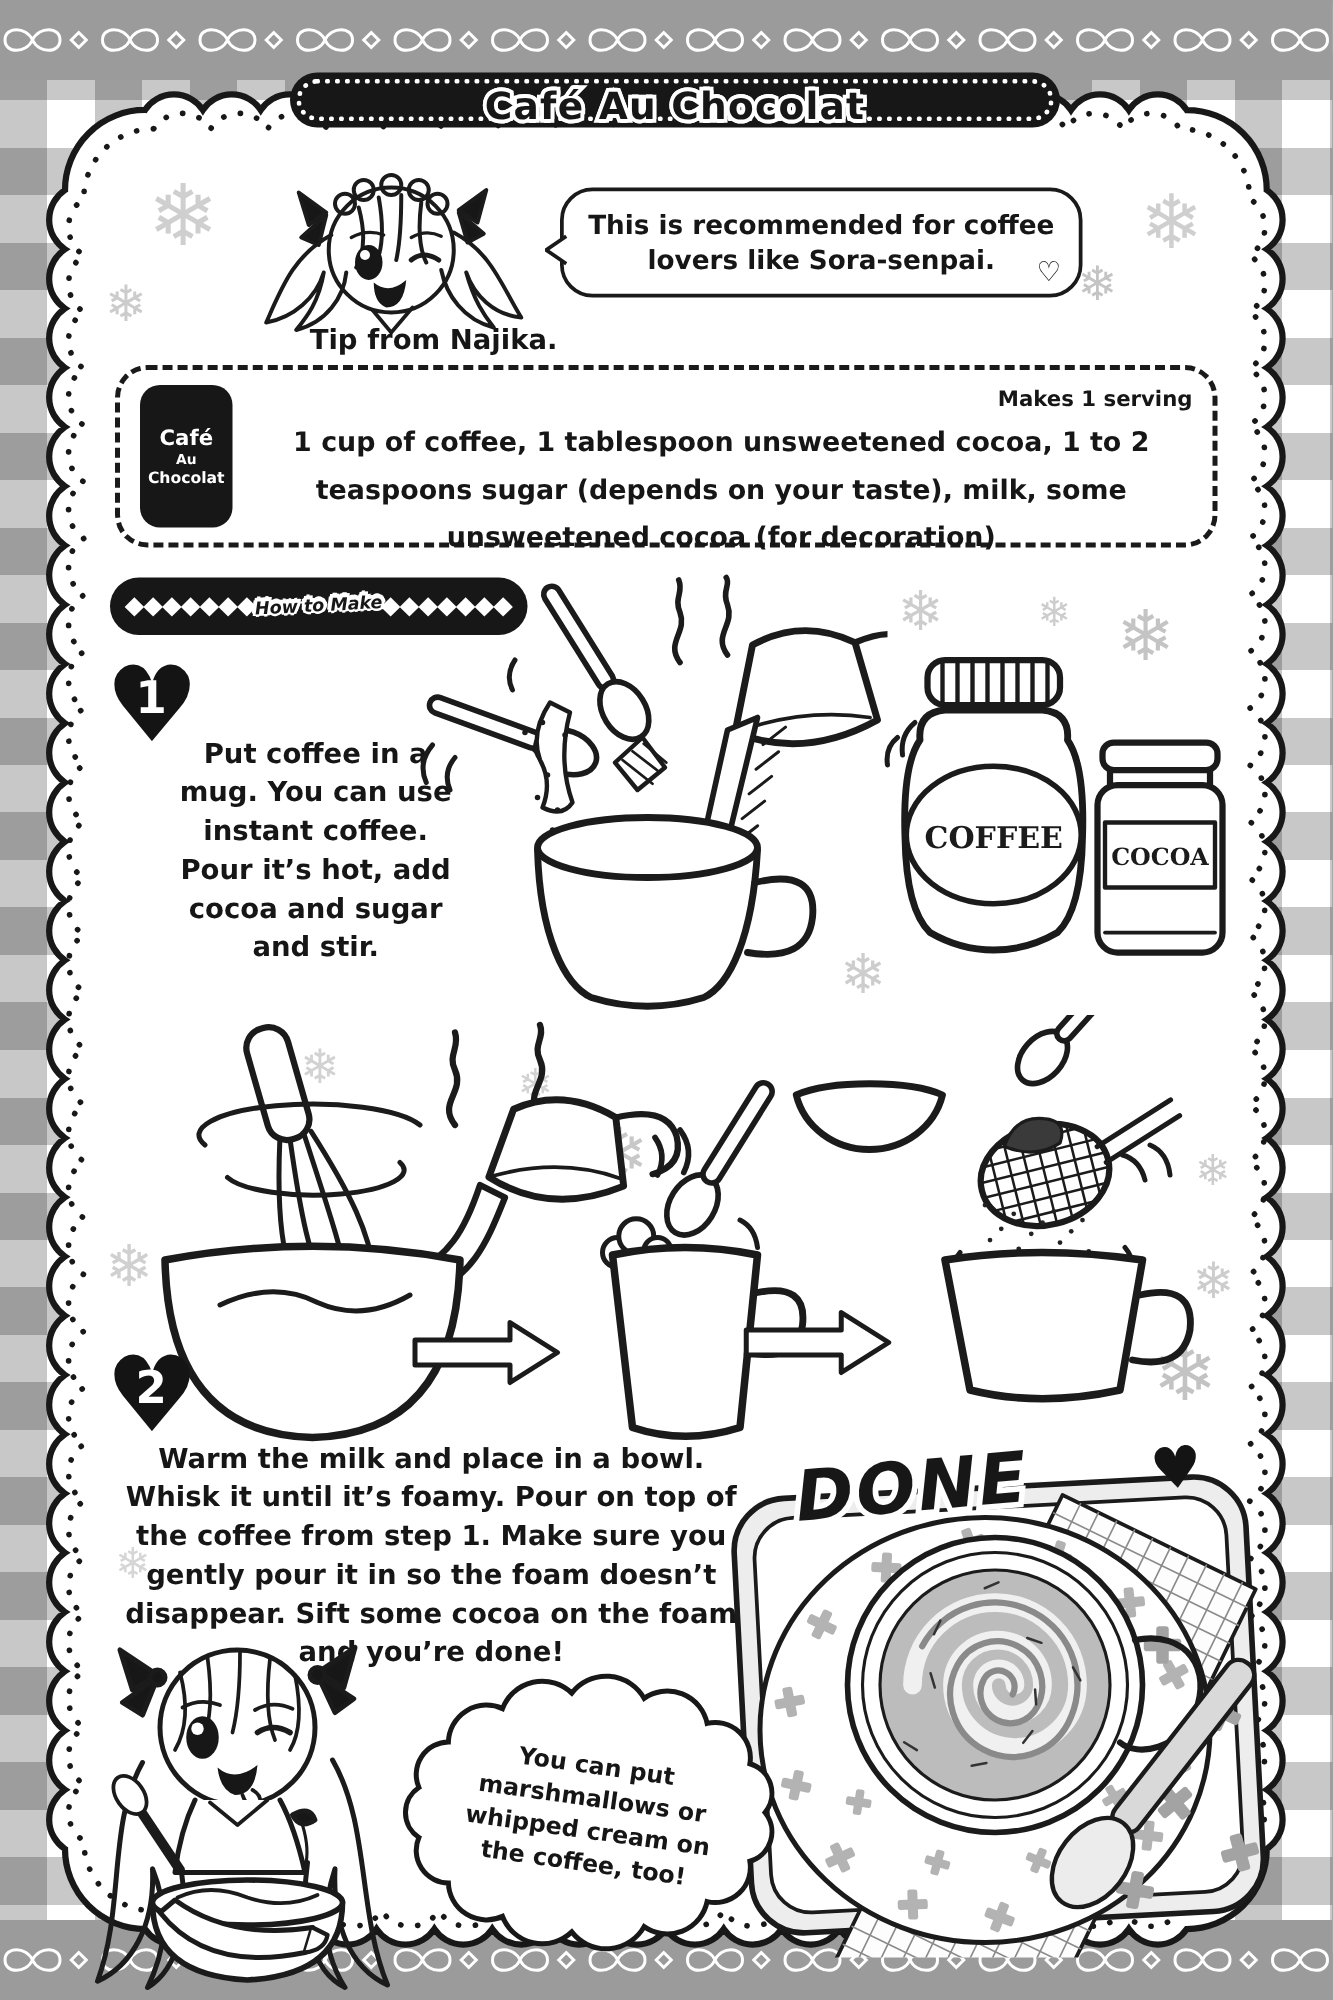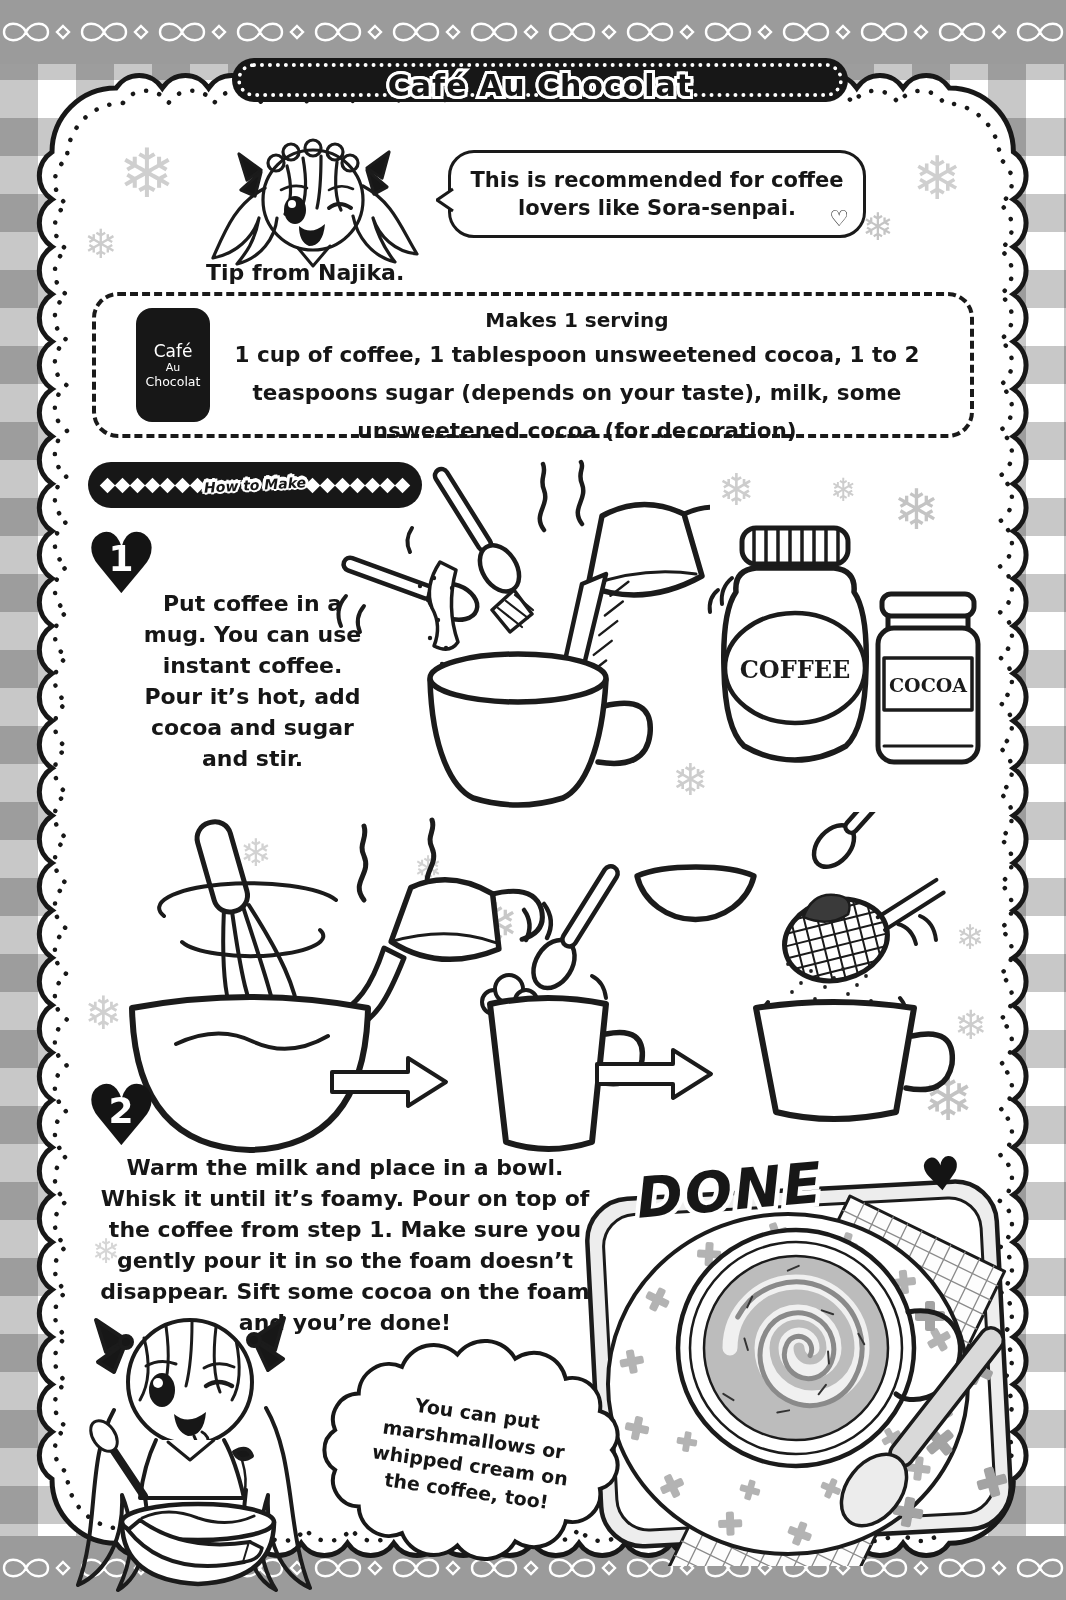--- a/index.html
+++ b/index.html
@@ -27,28 +27,28 @@
   .otxt .fil{position:relative;color:#171717;}
 
   #title-banner{left:232px;top:58px;width:616px;height:44px;background:#171717;border-radius:28px;}
   #title-banner .dots{position:absolute;inset:5px;border:4px dotted #fff;border-radius:23px;}
   #title-banner .otxt{margin-top:10px;font-size:30px;letter-spacing:1px;}
 
   #tip-bubble{left:448px;top:150px;width:418px;height:88px;background:#fff;border:3.5px solid #1a1a1a;
       border-radius:26px;text-align:center;font-weight:600;font-size:21px;line-height:28px;padding:13px 16px 0 16px;box-sizing:border-box;}
   #tip-bubble .hrt{position:absolute;right:14px;bottom:2px;font-size:22px;}
   #bubble-tail{position:absolute;left:-15px;top:34px;width:18px;height:26px;}
-  #tip-caption{left:206px;top:260px;width:240px;text-align:left;font-weight:bold;font-size:22px;}
+  #tip-caption{left:206px;top:260px;width:240px;text-align:right;font-weight:bold;font-size:22px;}
 
   #recipe-box{left:92px;top:292px;width:882px;height:146px;border:4px dashed #1a1a1a;border-radius:26px;box-sizing:border-box;}
   #recipe-label{position:absolute;left:16px;top:12px;width:74px;height:114px;background:#171717;border-radius:16px;
-      color:#fff;text-align:center;display:flex;flex-direction:column;justify-content:center;font-weight:normal;margin-left:24px;}
+      color:#fff;text-align:center;display:flex;flex-direction:column;justify-content:center;font-weight:bold;}
   #recipe-label .l1{font-size:17px;} #recipe-label .l2{font-size:11px;} #recipe-label .l3{font-size:12.5px;}
   #recipe-text{position:absolute;left:104px;right:16px;top:8px;text-align:center;font-weight:600;}
-  #recipe-servings{font-size:20px;line-height:32px;font-weight:bold;}
+  #recipe-servings{font-size:17px;line-height:32px;font-weight:bold;text-align:right;}
   #recipe-ingredients{font-size:21.5px;line-height:38px;}
 
   #howto-banner{left:88px;top:462px;width:334px;height:46px;background:#171717;border-radius:23px;
       display:flex;align-items:center;justify-content:space-between;padding:0 14px;box-sizing:border-box;}
   .diamond-row{display:flex;gap:4px;}
   .diamond{width:11px;height:11px;background:#fff;transform:rotate(45deg);display:inline-block;}
   #howto-text{text-align:center;font-style:italic;font-weight:bold;font-size:14px;line-height:14px;transform:rotate(-3deg);}
   #howto-text .otxt .stk{-webkit-text-stroke:4px #fff;}
 
   .step-heart{position:absolute;width:74px;height:80px;}

